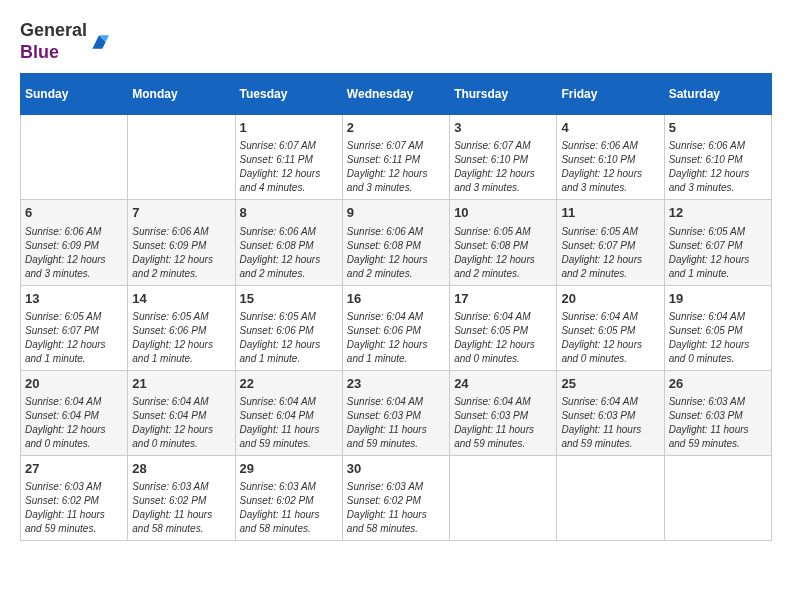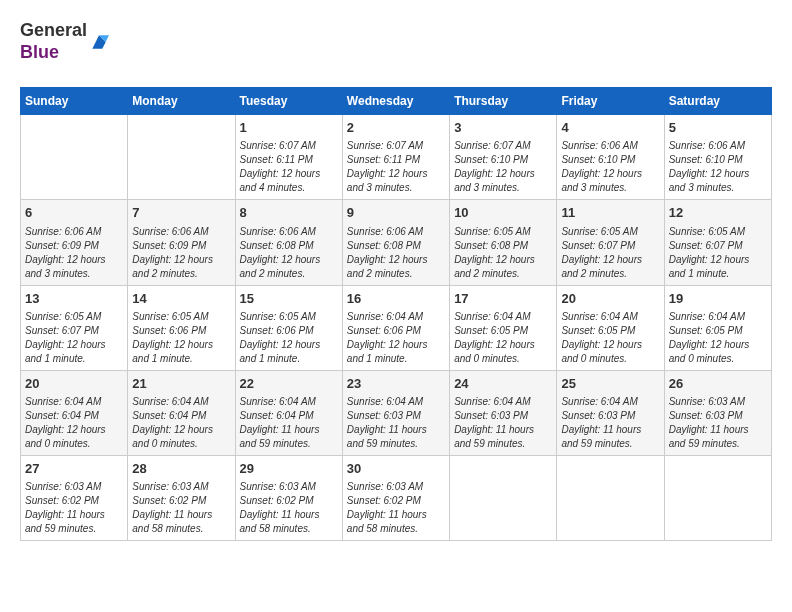--- a/index.html
+++ b/index.html
@@ -7,21 +7,21 @@
       font-family: Arial, sans-serif;
       background: #fff;
       width: 792px;
       min-height: 612px;
       padding: 20px;
     }
     .header-area {
       display: flex;
       justify-content: space-between;
       align-items: center;
-      margin-bottom: 24px;
+      margin-bottom: 10px;
     }
     .logo {
       display: flex;
       align-items: center;
     }
     .logo-text {
       font-size: 18px;
       font-weight: bold;
       line-height: 1.2;
     }
@@ -45,21 +45,21 @@
       color: #333;
     }
     table {
       width: 100%;
       border-collapse: collapse;
       font-size: 11px;
     }
     thead tr th {
       background-color: #1565c0;
       color: #fff;
-      padding: 6px 4px;
+      padding: 13px 4px;
       text-align: left;
       font-size: 12px;
       font-weight: bold;
       border: 1px solid #1565c0;
     }
     tbody tr td {
       border: 1px solid #ccc;
       vertical-align: top;
       padding: 4px;
       height: 80px;

